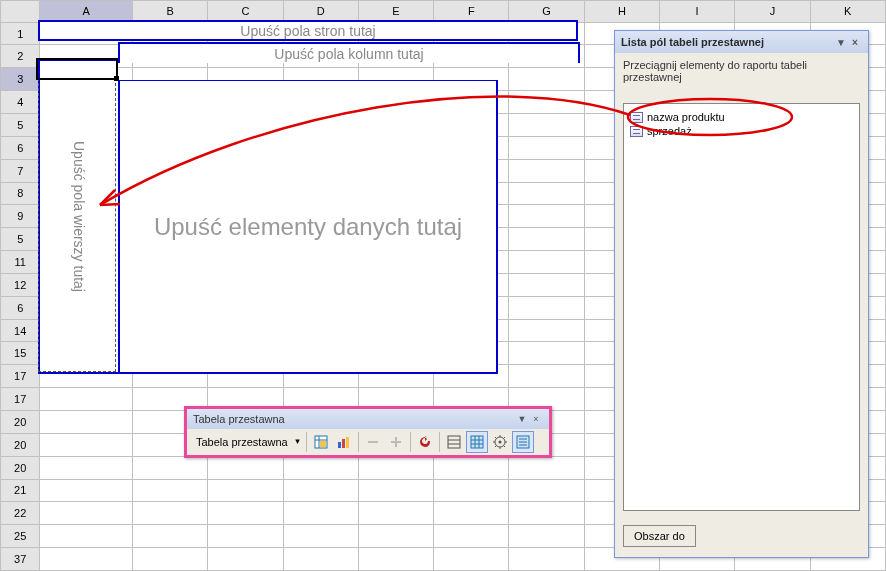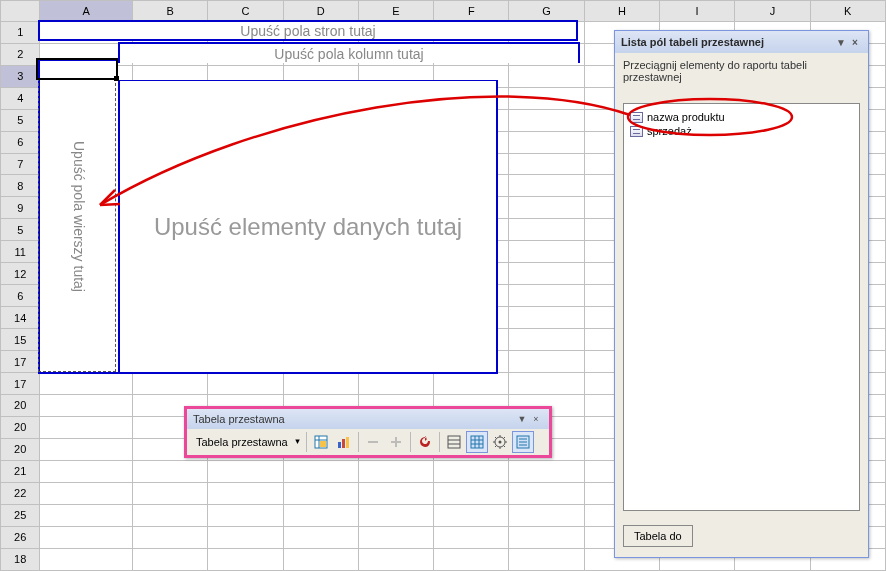--- a/index.html
+++ b/index.html
@@ -583,35 +583,21 @@
         <td></td>
         <td></td>
         <td></td>
         <td></td>
         <td></td>
         <td></td>
         <td></td>
         <td></td>
       </tr>
   <tr>
-        <th class="rowhead">26</th>
-        <td></td>
-        <td></td>
-        <td></td>
-        <td></td>
-        <td></td>
-        <td></td>
-        <td></td>
-        <td></td>
-        <td></td>
-        <td></td>
-        <td></td>
-      </tr>
-  <tr>
-        <th class="rowhead">18</th>
+        <th class="rowhead">37</th>
         <td></td>
         <td></td>
         <td></td>
         <td></td>
         <td></td>
         <td></td>
         <td></td>
         <td></td>
         <td></td>
         <td></td>
@@ -711,21 +697,21 @@
     <div class="field-item">
       <span class="fic"></span>
       <span>nazwa produktu</span>
     </div>
     <div class="field-item">
       <span class="fic"></span>
       <span>sprzedaż</span>
     </div>
   </div>
   <div class="fieldlist-footer">
-    <button class="btn-add">Tabela do</button>
+    <button class="btn-add">Obszar do</button>
   </div>
 </div>
 
 <svg class="annot" viewBox="0 0 886 571">
   <ellipse cx="710" cy="117" rx="82" ry="18" fill="none" stroke="#d00" stroke-width="2.5"></ellipse>
   <path d="M 630 115 C 500 70, 260 110, 100 205" fill="none" stroke="#d00" stroke-width="2.5"></path>
   <path d="M 100 205 L 115 190 M 100 205 L 120 204" fill="none" stroke="#d00" stroke-width="2.5"></path>
 </svg>
 
 </body></html>

